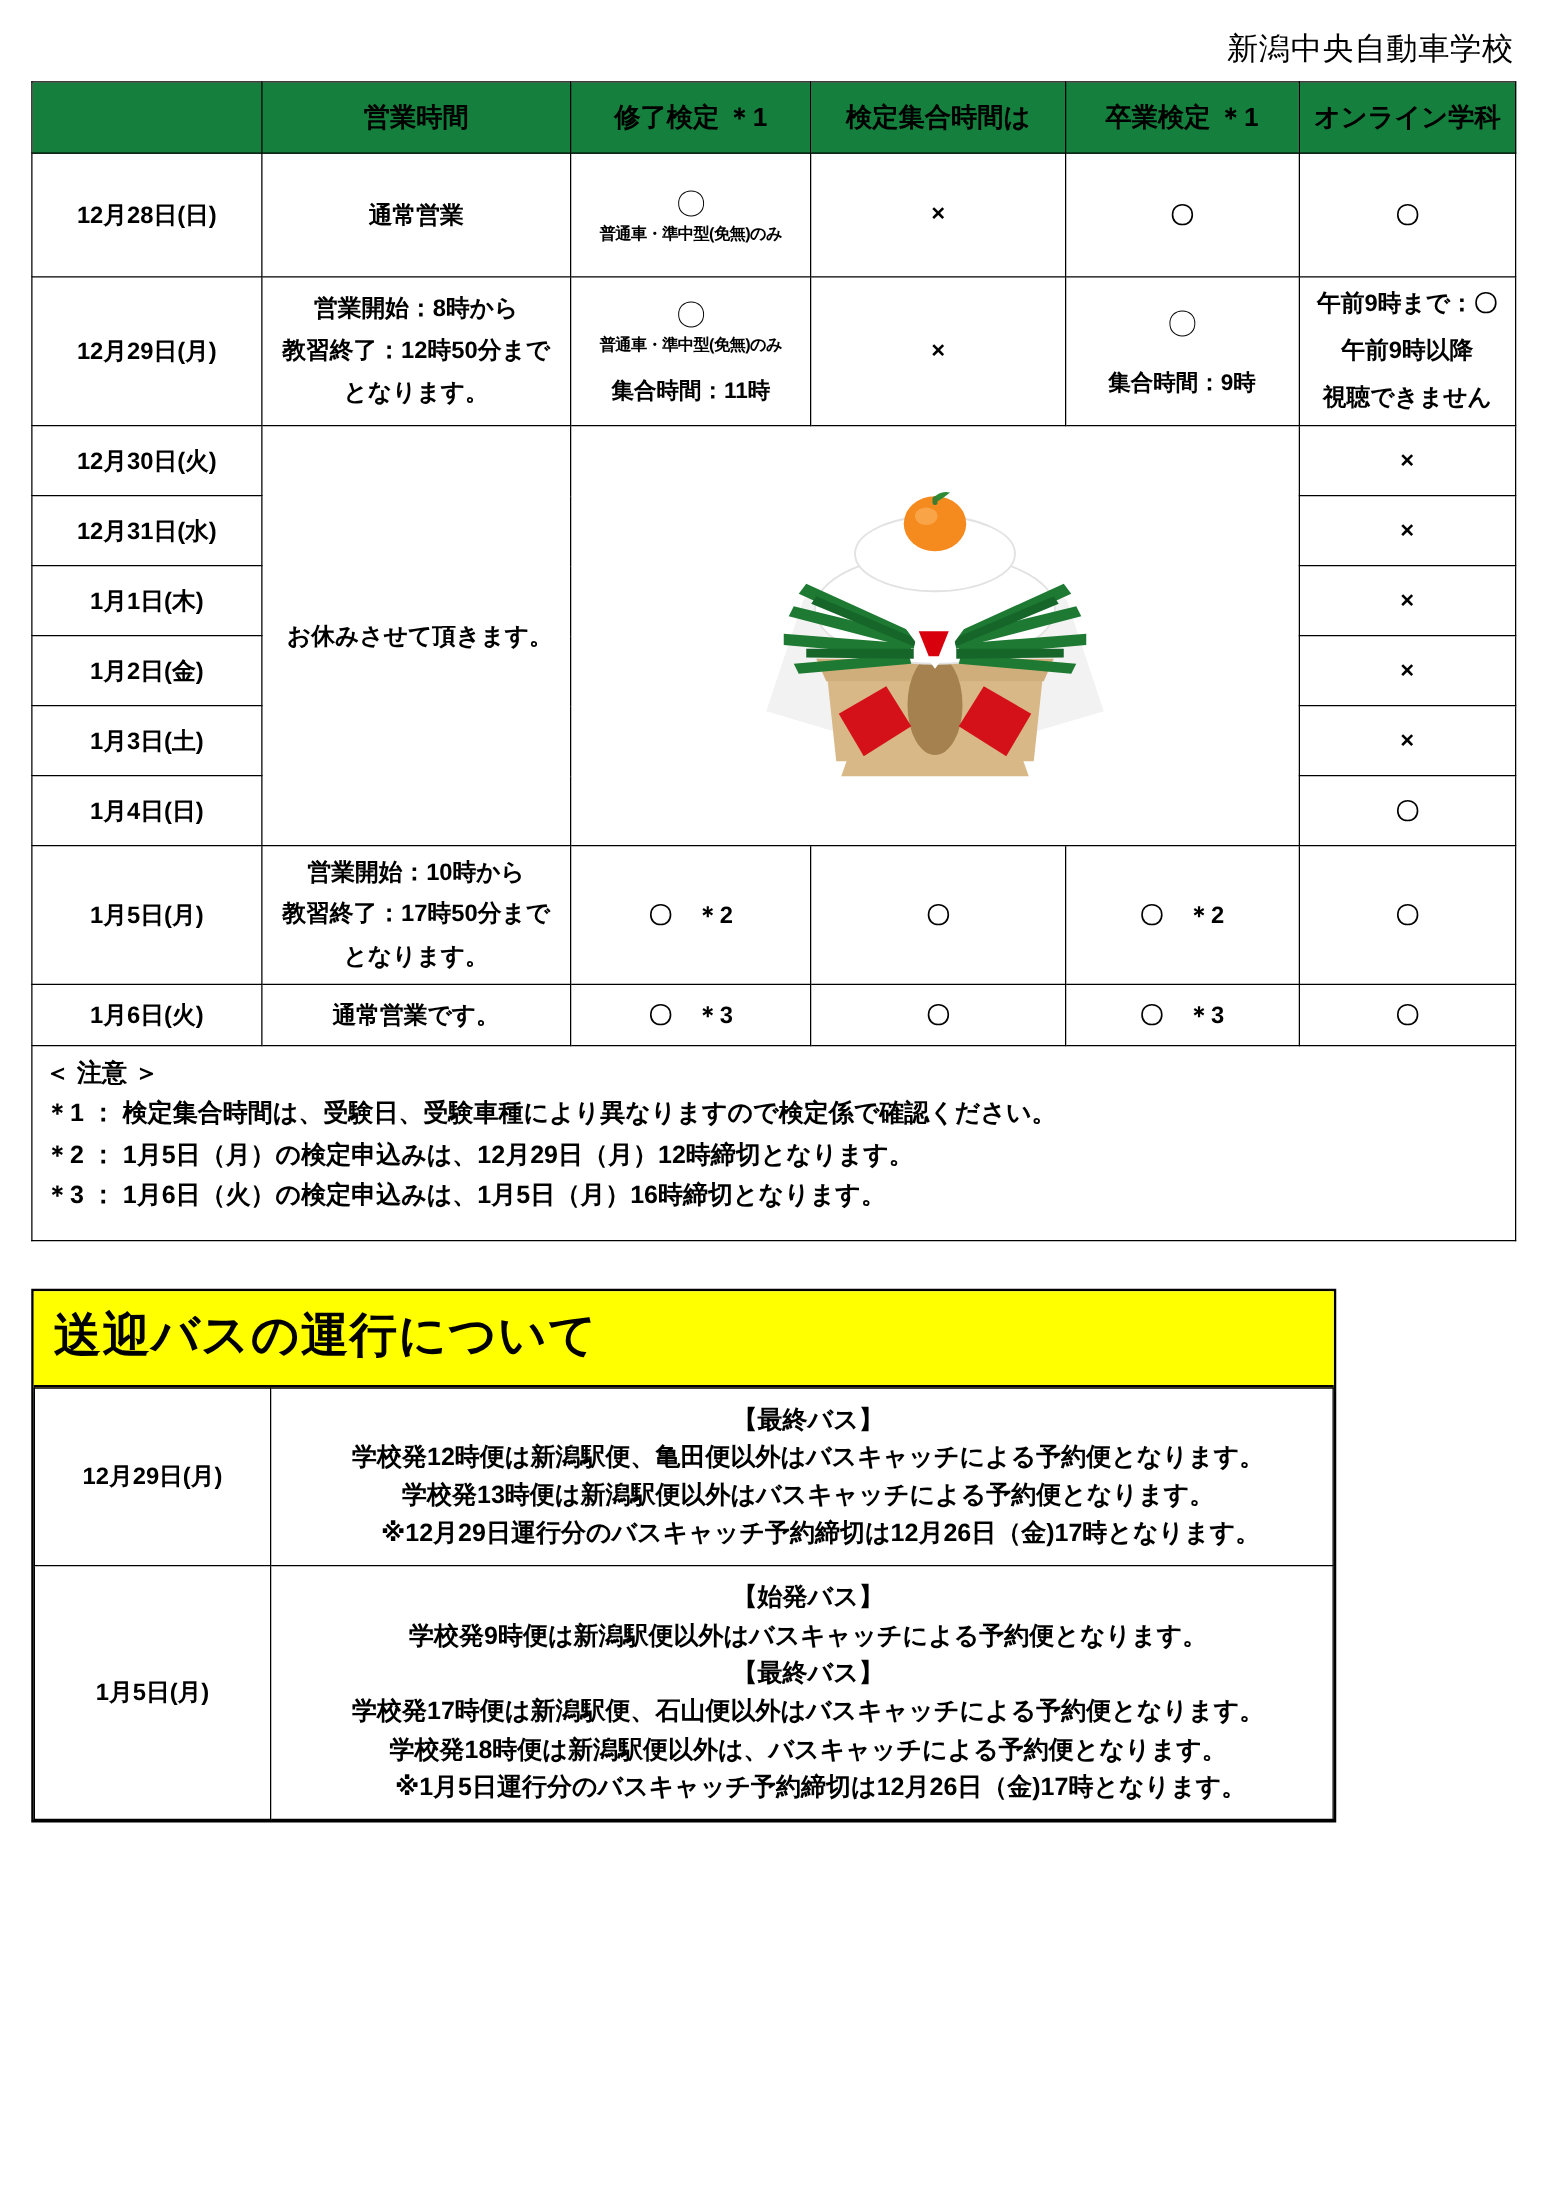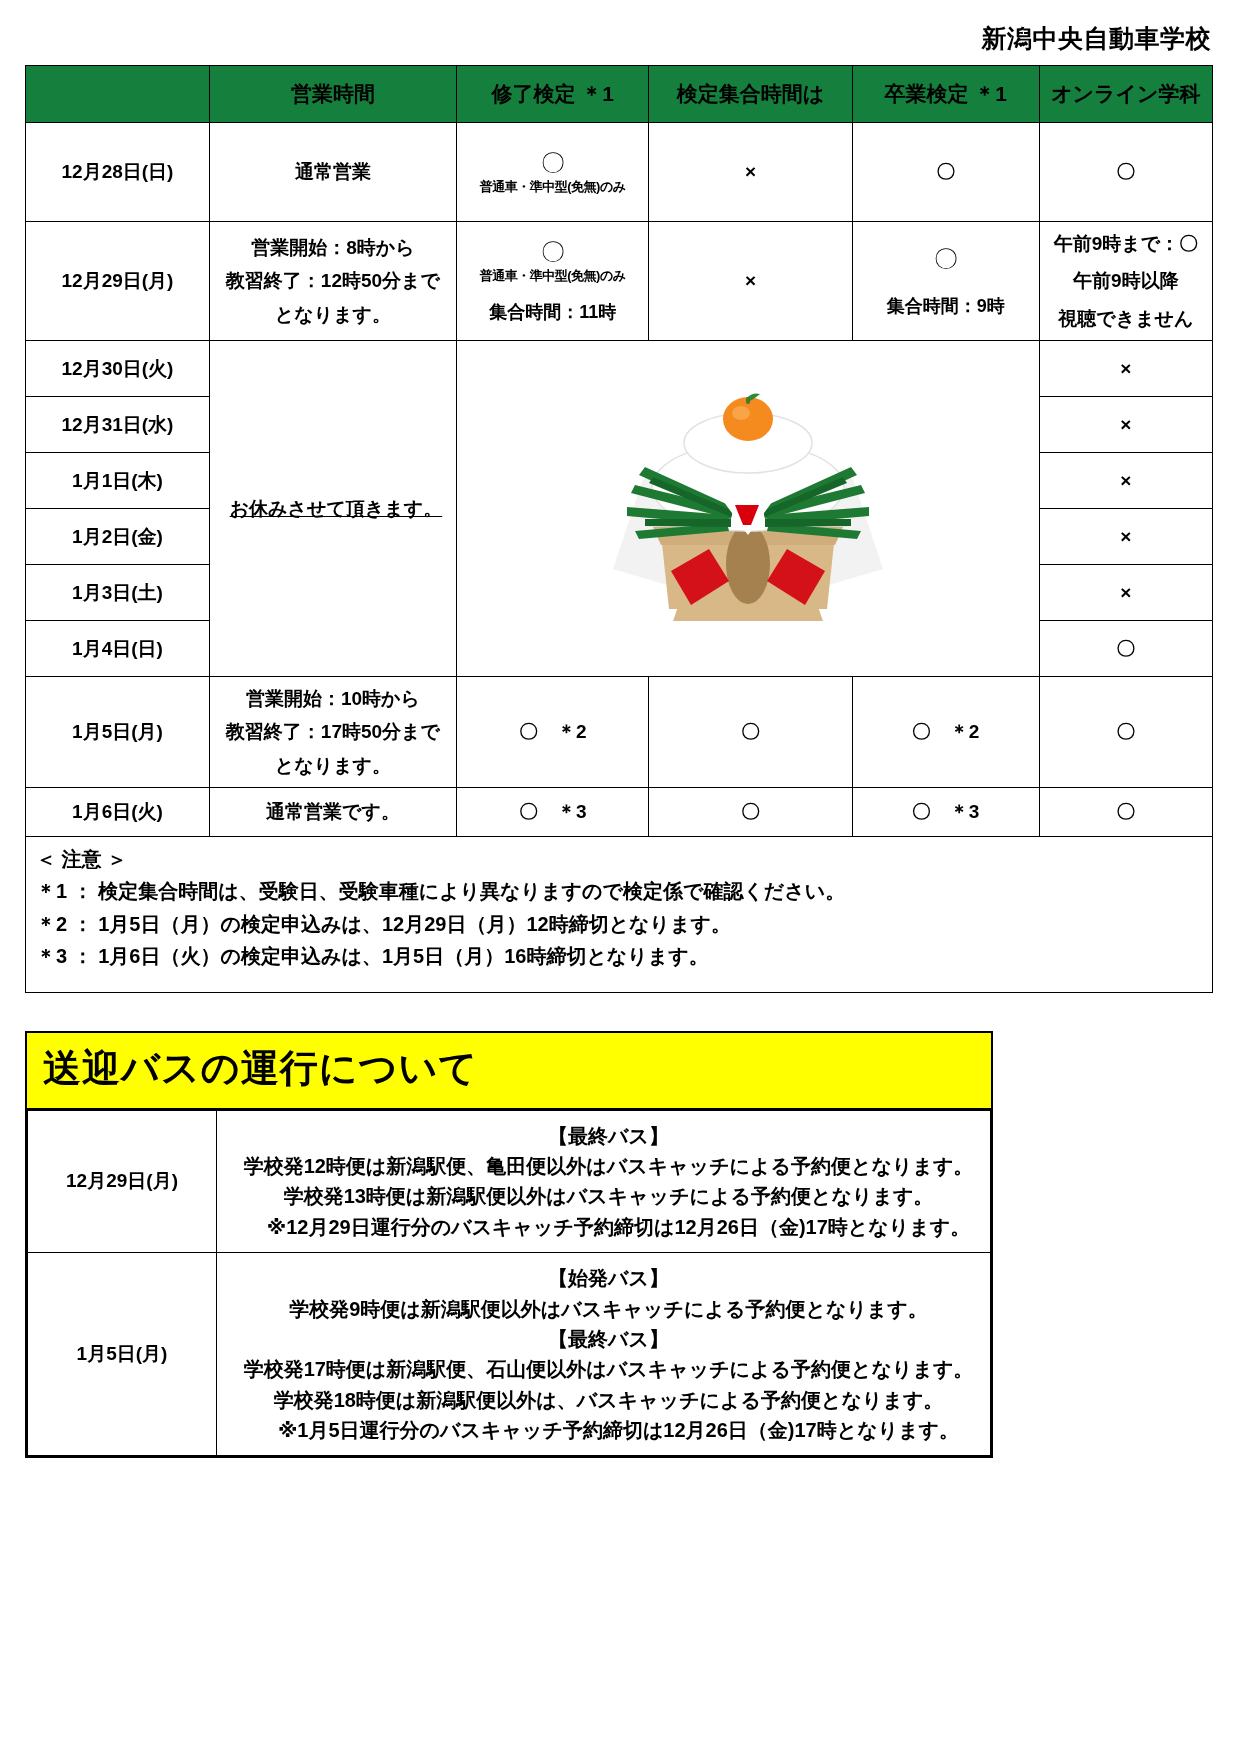--- a/index.html
+++ b/index.html
@@ -30,21 +30,21 @@
     font-size: 52px;
     font-weight: bold;
     letter-spacing: 2px;
     margin: 0;
     padding-top: 58px;
     line-height: 1.1;
   }
   .subtitle {
     text-align: right;
     font-size: 25px;
-    font-weight: bold;
+    font-weight: normal;
     padding-right: 28px;
     padding-top: 22px;
     letter-spacing: 0.5px;
   }
 
   
   .sched-wrap {
     padding: 0 25px;
     margin-top: 10px;
   }
@@ -134,21 +134,20 @@
   }
   .holiday-cell {
     font-size: 20px;
     font-weight: bold;
     vertical-align: middle;
     position: relative;
   }
   .holiday-text {
     display: block;
     padding-left: 6px;
-    text-decoration: underline;
   }
 
   
   .img-cell {
     position: relative;
     padding: 0;
     overflow: hidden;
   }
   .mochi-holder {
     position: relative;
@@ -170,21 +169,21 @@
     font-size: 20px;
     font-weight: bold;
     line-height: 1.62;
     letter-spacing: 0px;
   }
   .notes .nline { white-space: pre; }
 
   
   .bus-wrap {
     margin: 38px 25px 0 25px;
-    width: 968px;
+    width: 1044px;
     box-sizing: border-box;
     border: 2px solid #000;
   }
   .bus-title {
     background: #ffff00;
     font-size: 38px;
     font-weight: bold;
     padding: 10px 16px 14px 16px;
     letter-spacing: 1px;
     border-bottom: 2px solid #000;

